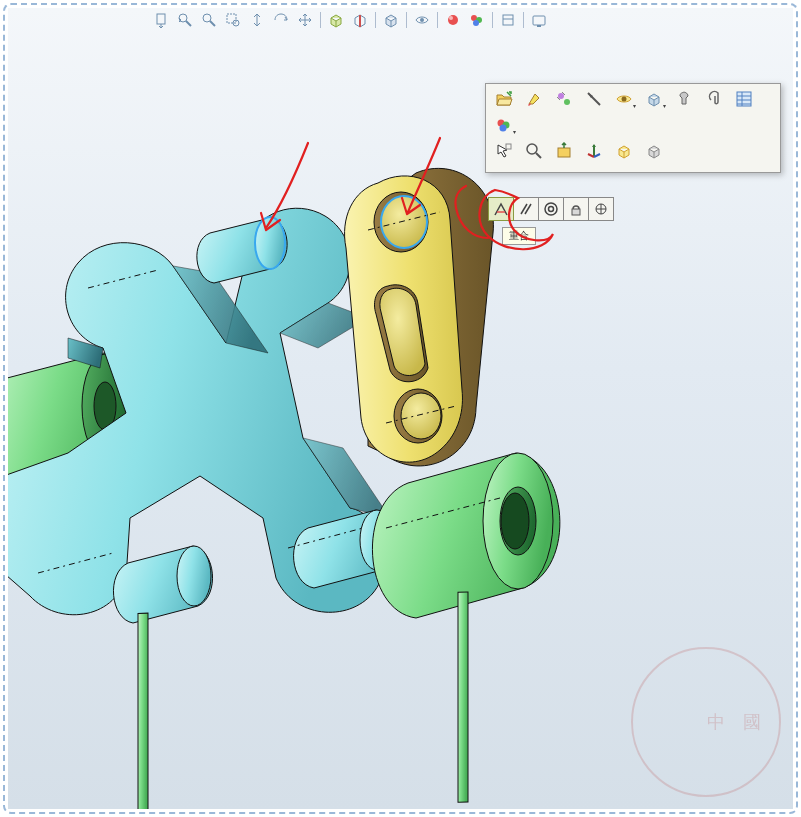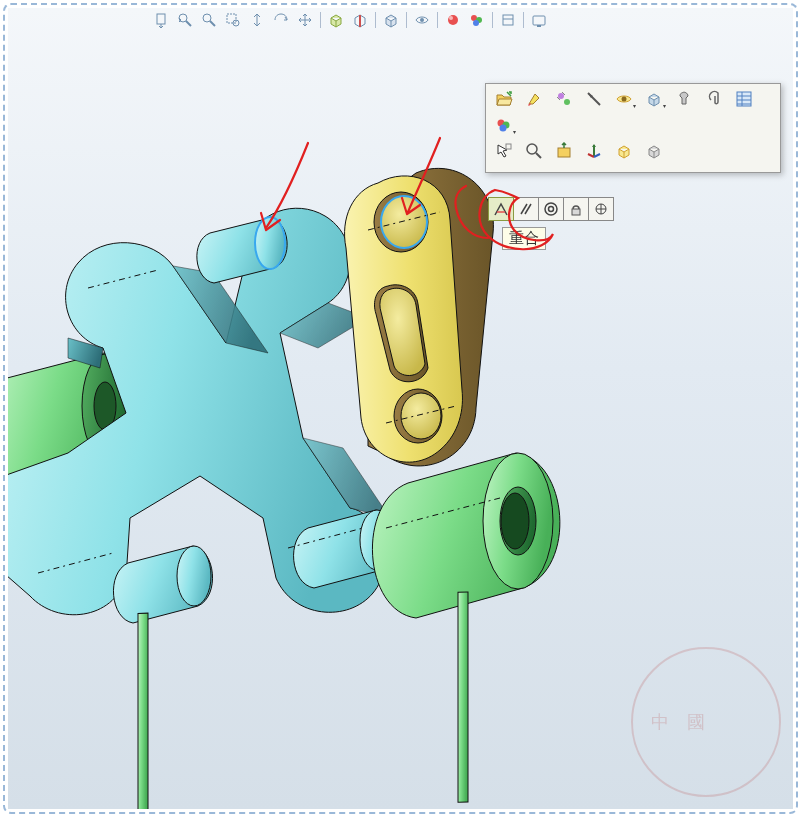--- a/index.html
+++ b/index.html
@@ -121,37 +121,37 @@
   }
   .mate-row .mbtn svg { width: 16px; height: 16px; }
 
   .tooltip {
     position: absolute;
     top: 219px;
     left: 494px;
     background: #fdfde8;
     border: 1px solid #999;
     padding: 1px 6px;
-    font-size: 15px;
+    font-size: 10px;
     color: #333;
     z-index: 31;
   }
 
   
   .watermark {
     position: absolute;
     bottom: 12px;
     right: 12px;
     width: 150px;
     height: 150px;
     border: 2px solid rgba(185,80,80,0.22);
     border-radius: 50%;
     display: flex;
     flex-direction: column;
-    align-items: flex-start;
+    align-items: flex-end;
     justify-content: center;
     color: rgba(185,80,80,0.22);
     z-index: 5;
     pointer-events: none;
   }
   .watermark .wm-top { font-size: 18px; letter-spacing: 18px; margin-left: 18px; }
   .watermark .wm-main { font-size: 34px; letter-spacing: 4px; font-weight: 500; }
 
   .scene { position: absolute; inset: 0; z-index: 2; }
   .annot { position: absolute; inset: 0; z-index: 40; pointer-events: none; }

